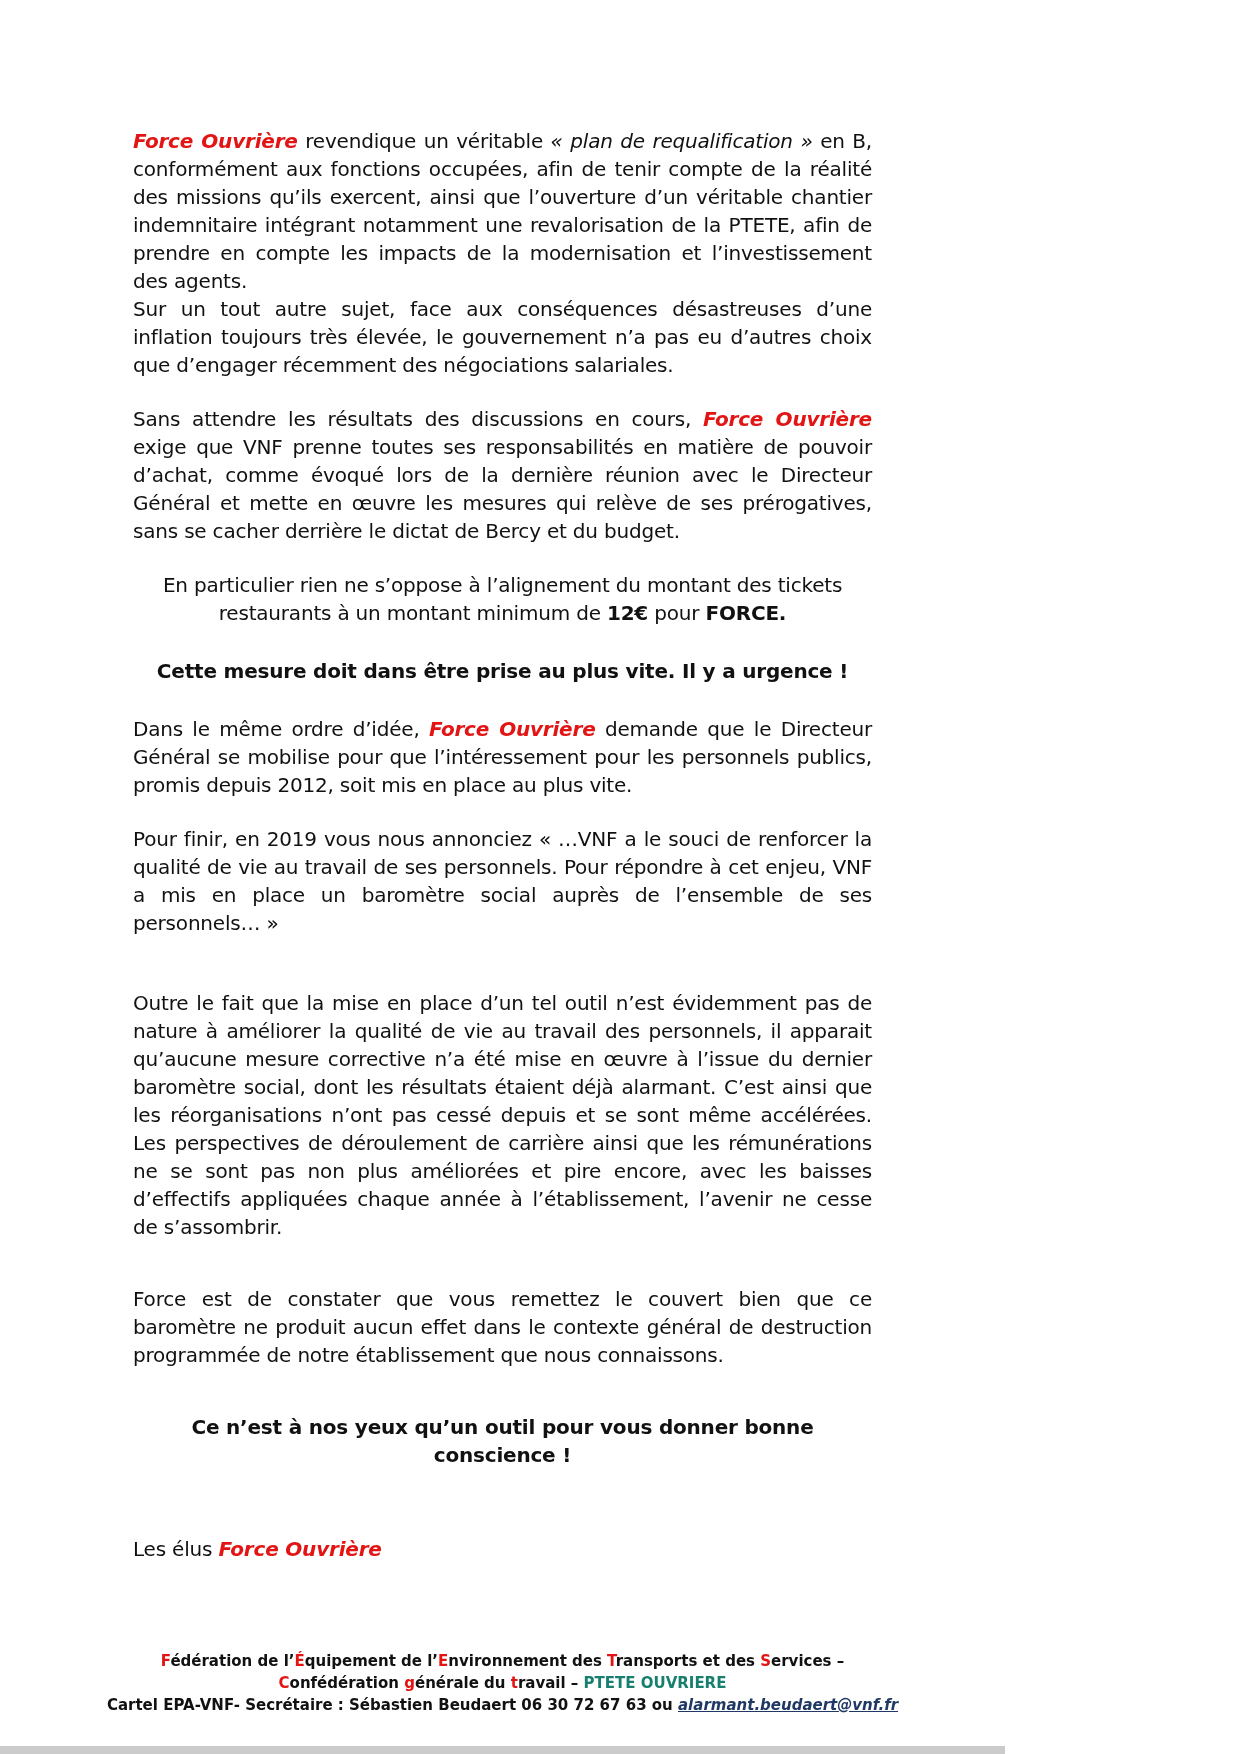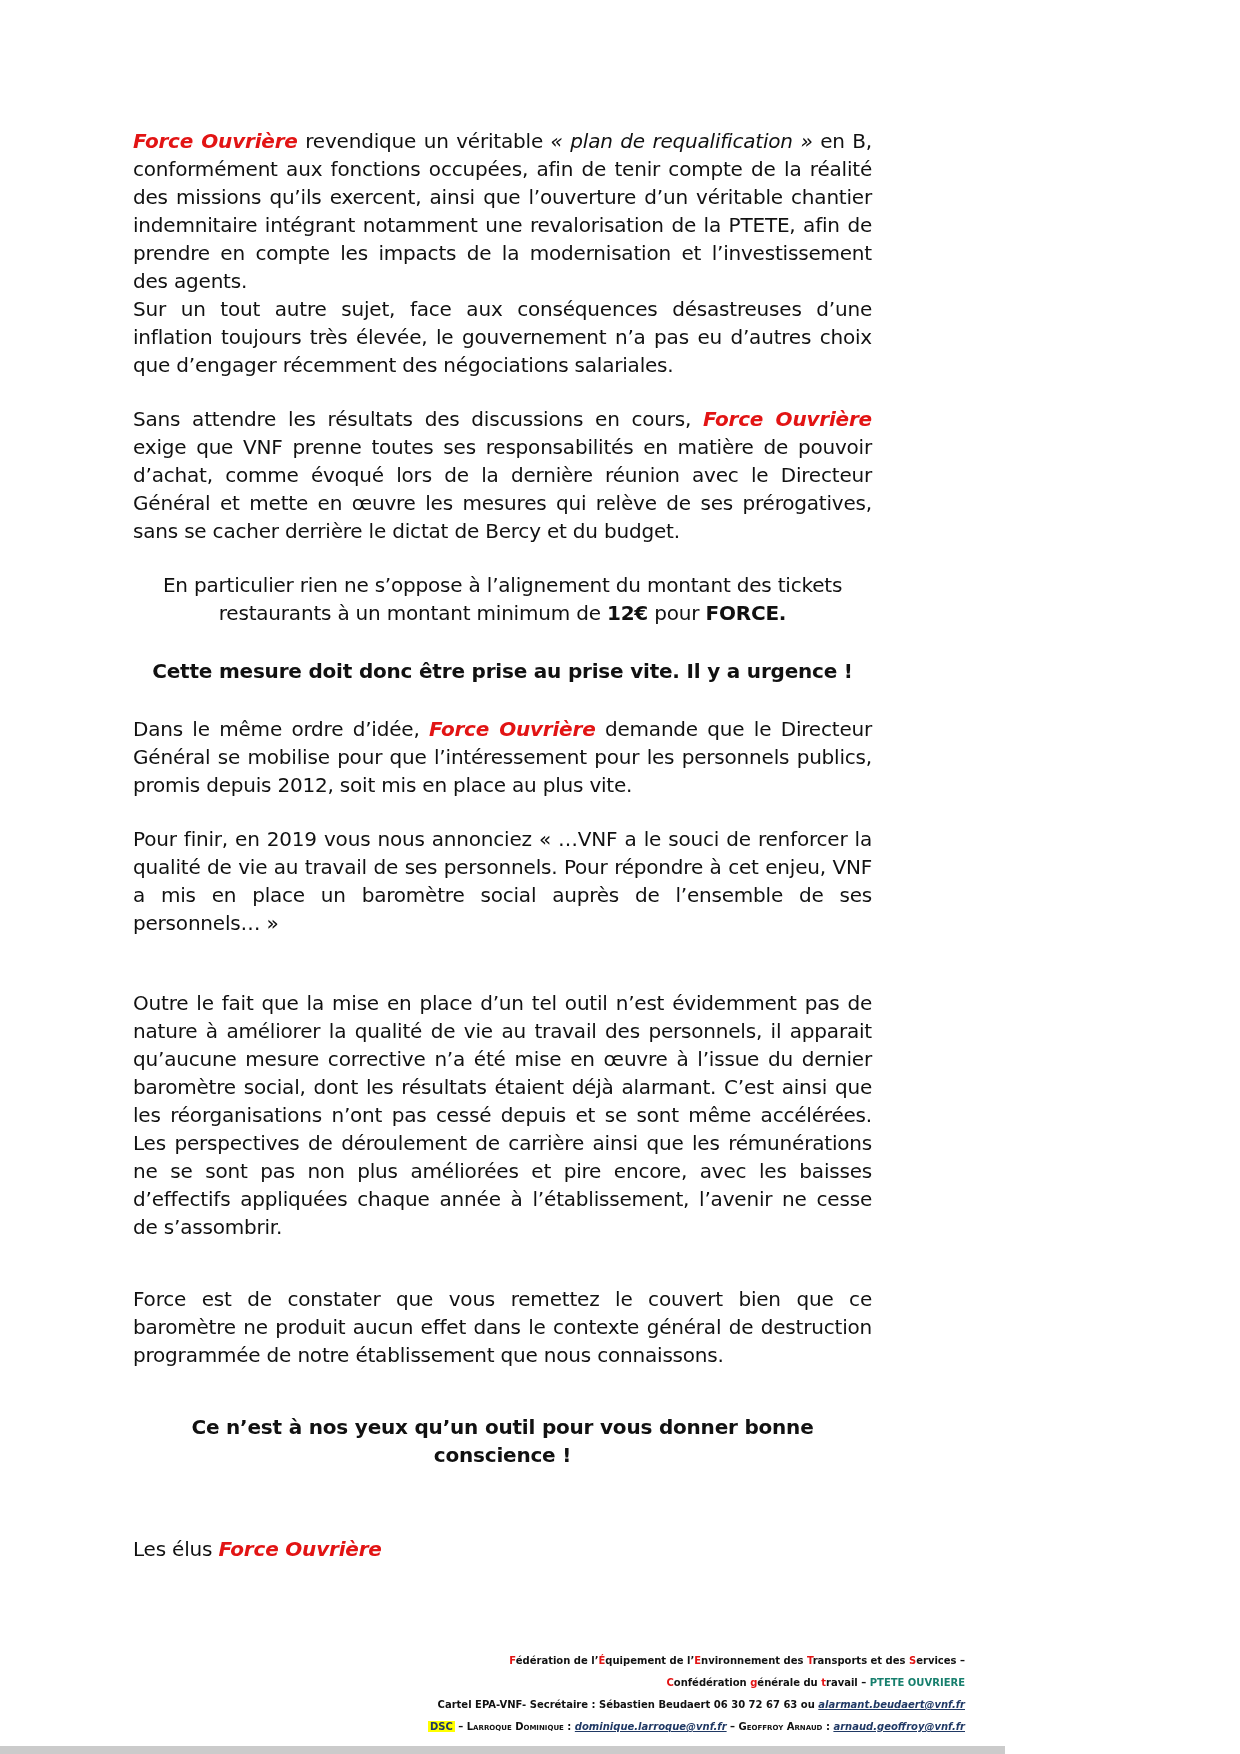--- a/index.html
+++ b/index.html
@@ -35,22 +35,22 @@
   .space-xxl  { margin-top: 66px; }
   .seg      { }
   .seg-fo   { color: var(--fo-red, #e21414); font-weight: bold; font-style: italic; }
   .seg-i    { font-style: italic; }
   .seg-b    { font-weight: bold; }
   .footer {
     position: absolute;
     left: 40px;
     right: 40px;
     top: 1650px;
-    text-align: right;
-    font-size: 10px;
+    text-align: center;
+    font-size: 15px;
     line-height: 22px;
     font-weight: bold;
     color: #111111;
   }
   .footer .seg-red  { color: var(--fo-red, #e21414); }
   .footer .seg-teal { color: var(--fo-teal, #177f6d); }
   .footer .seg-sc   { font-variant: small-caps; }
   .seg-link {
     color: var(--link-navy, #1f3864);
     font-weight: bold;
@@ -74,28 +74,27 @@
 </style>
 </head>
 <body>
 
 <div class="page">
   <div class="body-text" id="body-container">
       <p class="para align-justify space-none"><span class="seg-fo">Force Ouvrière</span><span class="seg"> revendique un véritable </span><span class="seg-i">« plan de requalification »</span><span class="seg"> en B, conformément aux fonctions occupées, afin de tenir compte de la réalité des missions qu’ils exercent, ainsi que l’ouverture d’un véritable chantier indemnitaire intégrant notamment une revalorisation de la PTETE, afin de prendre en compte les impacts de la modernisation et l’investissement des agents.</span></p>
       <p class="para align-justify space-none"><span class="seg">Sur un tout autre sujet, face aux conséquences désastreuses d’une inflation toujours très élevée, le gouvernement n’a pas eu d’autres choix que d’engager récemment des négociations salariales.</span></p>
       <p class="para align-justify space-sm"><span class="seg">Sans attendre les résultats des discussions en cours, </span><span class="seg-fo">Force Ouvrière</span><span class="seg"> exige que VNF prenne toutes ses responsabilités en matière de pouvoir d’achat, comme évoqué lors de la dernière réunion avec le Directeur Général et mette en œuvre les mesures qui relève de ses prérogatives, sans se cacher derrière le dictat de Bercy et du budget.</span></p>
       <p class="para align-center space-sm"><span class="seg">En particulier rien ne s’oppose à l’alignement du montant des tickets restaurants à un montant minimum de </span><span class="seg-b">12€</span><span class="seg"> pour </span><span class="seg-b">FORCE.</span></p>
-      <p class="para align-center space-md"><span class="seg-b">Cette mesure doit donc être prise au prise vite. Il y a urgence !</span></p>
+      <p class="para align-center space-md"><span class="seg-b">Cette mesure doit dans être prise au plus vite. Il y a urgence !</span></p>
       <p class="para align-justify space-md"><span class="seg">Dans le même ordre d’idée, </span><span class="seg-fo">Force Ouvrière</span><span class="seg"> demande que le Directeur Général se mobilise pour que l’intéressement pour les personnels publics, promis depuis 2012, soit mis en place au plus vite.</span></p>
       <p class="para align-justify space-sm"><span class="seg">Pour finir, en 2019 vous nous annonciez « …VNF a le souci de renforcer la qualité de vie au travail de ses personnels. Pour répondre à cet enjeu, VNF a mis en place un baromètre social auprès de l’ensemble de ses personnels… »</span></p>
       <p class="para align-justify space-xl"><span class="seg">Outre le fait que la mise en place d’un tel outil n’est évidemment pas de nature à améliorer la qualité de vie au travail des personnels, il apparait qu’aucune mesure corrective n’a été mise en œuvre à l’issue du dernier baromètre social, dont les résultats étaient déjà alarmant. C’est ainsi que les réorganisations n’ont pas cessé depuis et se sont même accélérées. Les perspectives de déroulement de carrière ainsi que les rémunérations ne se sont pas non plus améliorées et pire encore, avec les baisses d’effectifs appliquées chaque année à l’établissement, l’avenir ne cesse de s’assombrir.</span></p>
       <p class="para align-justify space-lg"><span class="seg">Force est de constater que vous remettez le couvert bien que ce baromètre ne produit aucun effet dans le contexte général de destruction programmée de notre établissement que nous connaissons.</span></p>
       <p class="para align-center space-lg"><span class="seg-b">Ce n’est à nos yeux qu’un outil pour vous donner bonne conscience !</span></p>
       <p class="para align-right space-xxl"><span class="seg">Les élus </span><span class="seg-fo">Force Ouvrière</span></p>
     </div>
   <div class="footer" id="footer-container">
       <div class="footer-line"><span class="seg-red">F</span><span class="seg">édération de l’</span><span class="seg-red">É</span><span class="seg">quipement de l’</span><span class="seg-red">E</span><span class="seg">nvironnement des </span><span class="seg-red">T</span><span class="seg">ransports et des </span><span class="seg-red">S</span><span class="seg">ervices –</span></div>
       <div class="footer-line"><span class="seg-red">C</span><span class="seg">onfédération </span><span class="seg-red">g</span><span class="seg">énérale du </span><span class="seg-red">t</span><span class="seg">ravail – </span><span class="seg-teal">PTETE OUVRIERE</span></div>
       <div class="footer-line"><span class="seg">Cartel EPA-VNF- Secrétaire : Sébastien Beudaert 06 30 72 67 63 ou </span><a href="#" class="seg-link">alarmant.beudaert@vnf.fr</a></div>
-      <div class="footer-line"><span class="seg-dsc">DSC</span><span class="seg"> – </span><span class="seg-sc">Larroque Dominique</span><span class="seg"> : </span><a href="#" class="seg-link">dominique.larroque@vnf.fr</a><span class="seg"> – </span><span class="seg-sc">Geoffroy Arnaud</span><span class="seg"> : </span><a href="#" class="seg-link">arnaud.geoffroy@vnf.fr</a></div>
     </div>
   <div class="bottom-edge"></div>
 </div>
 
 </body></html>

